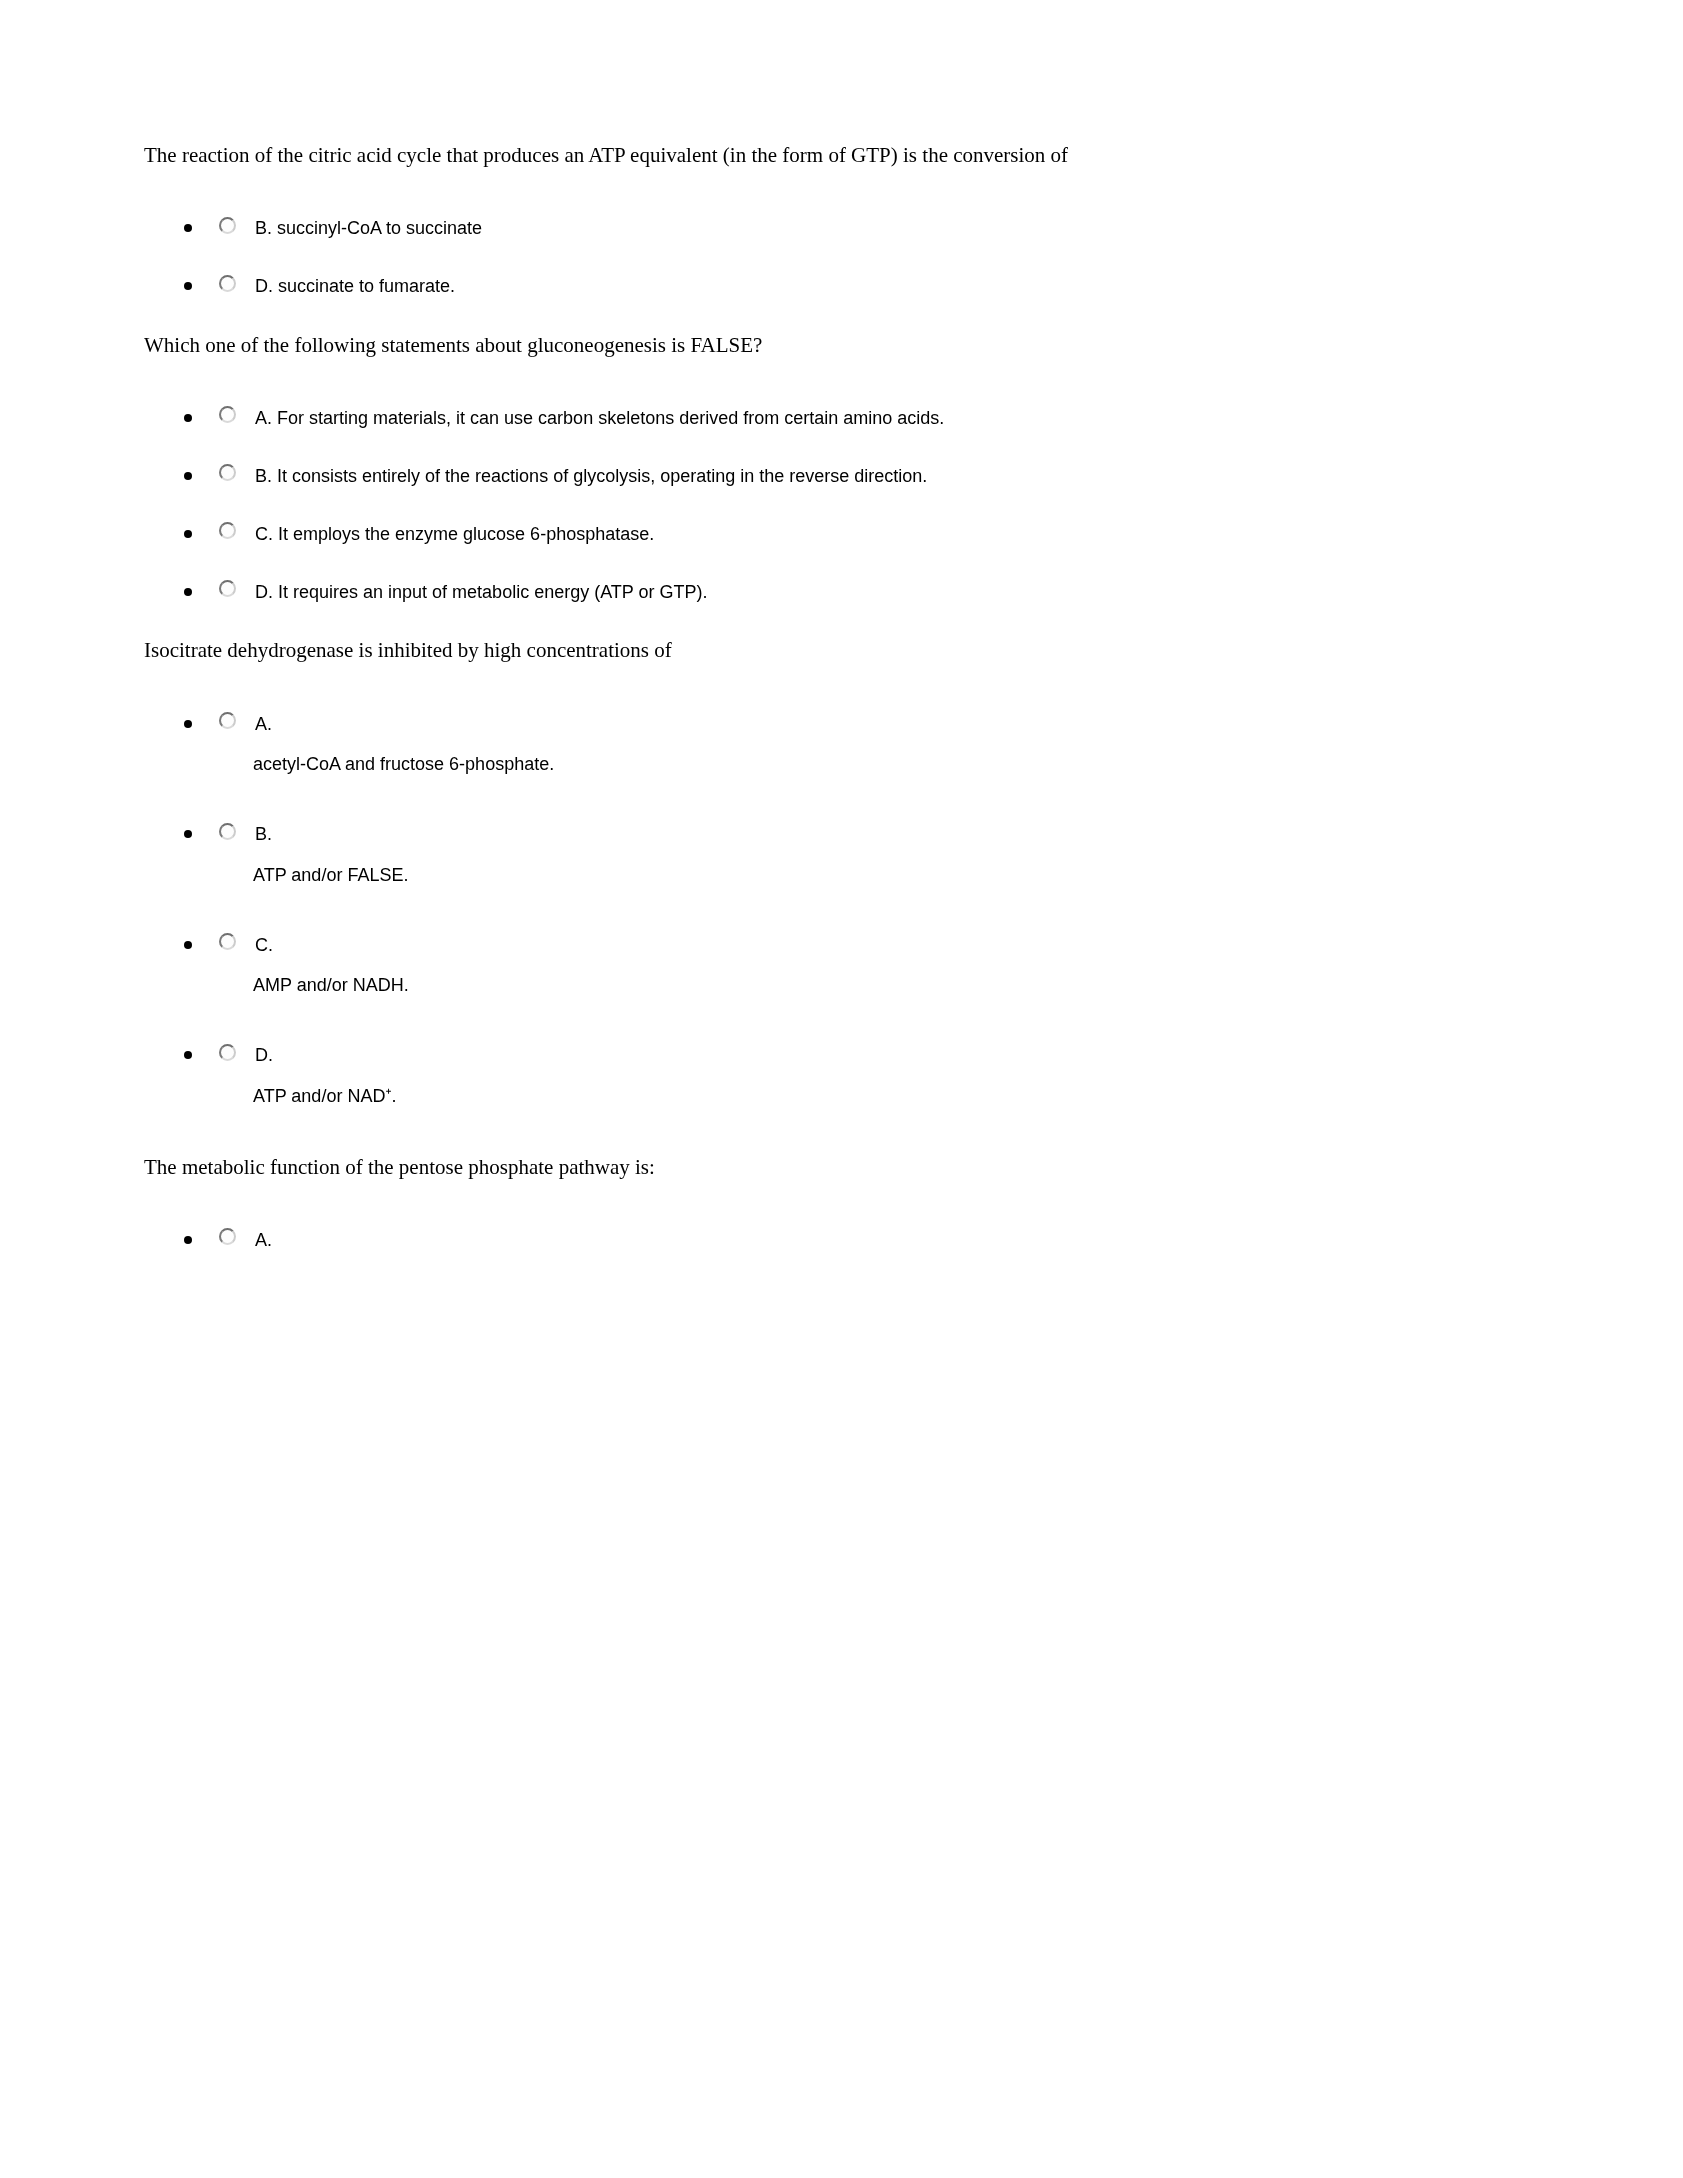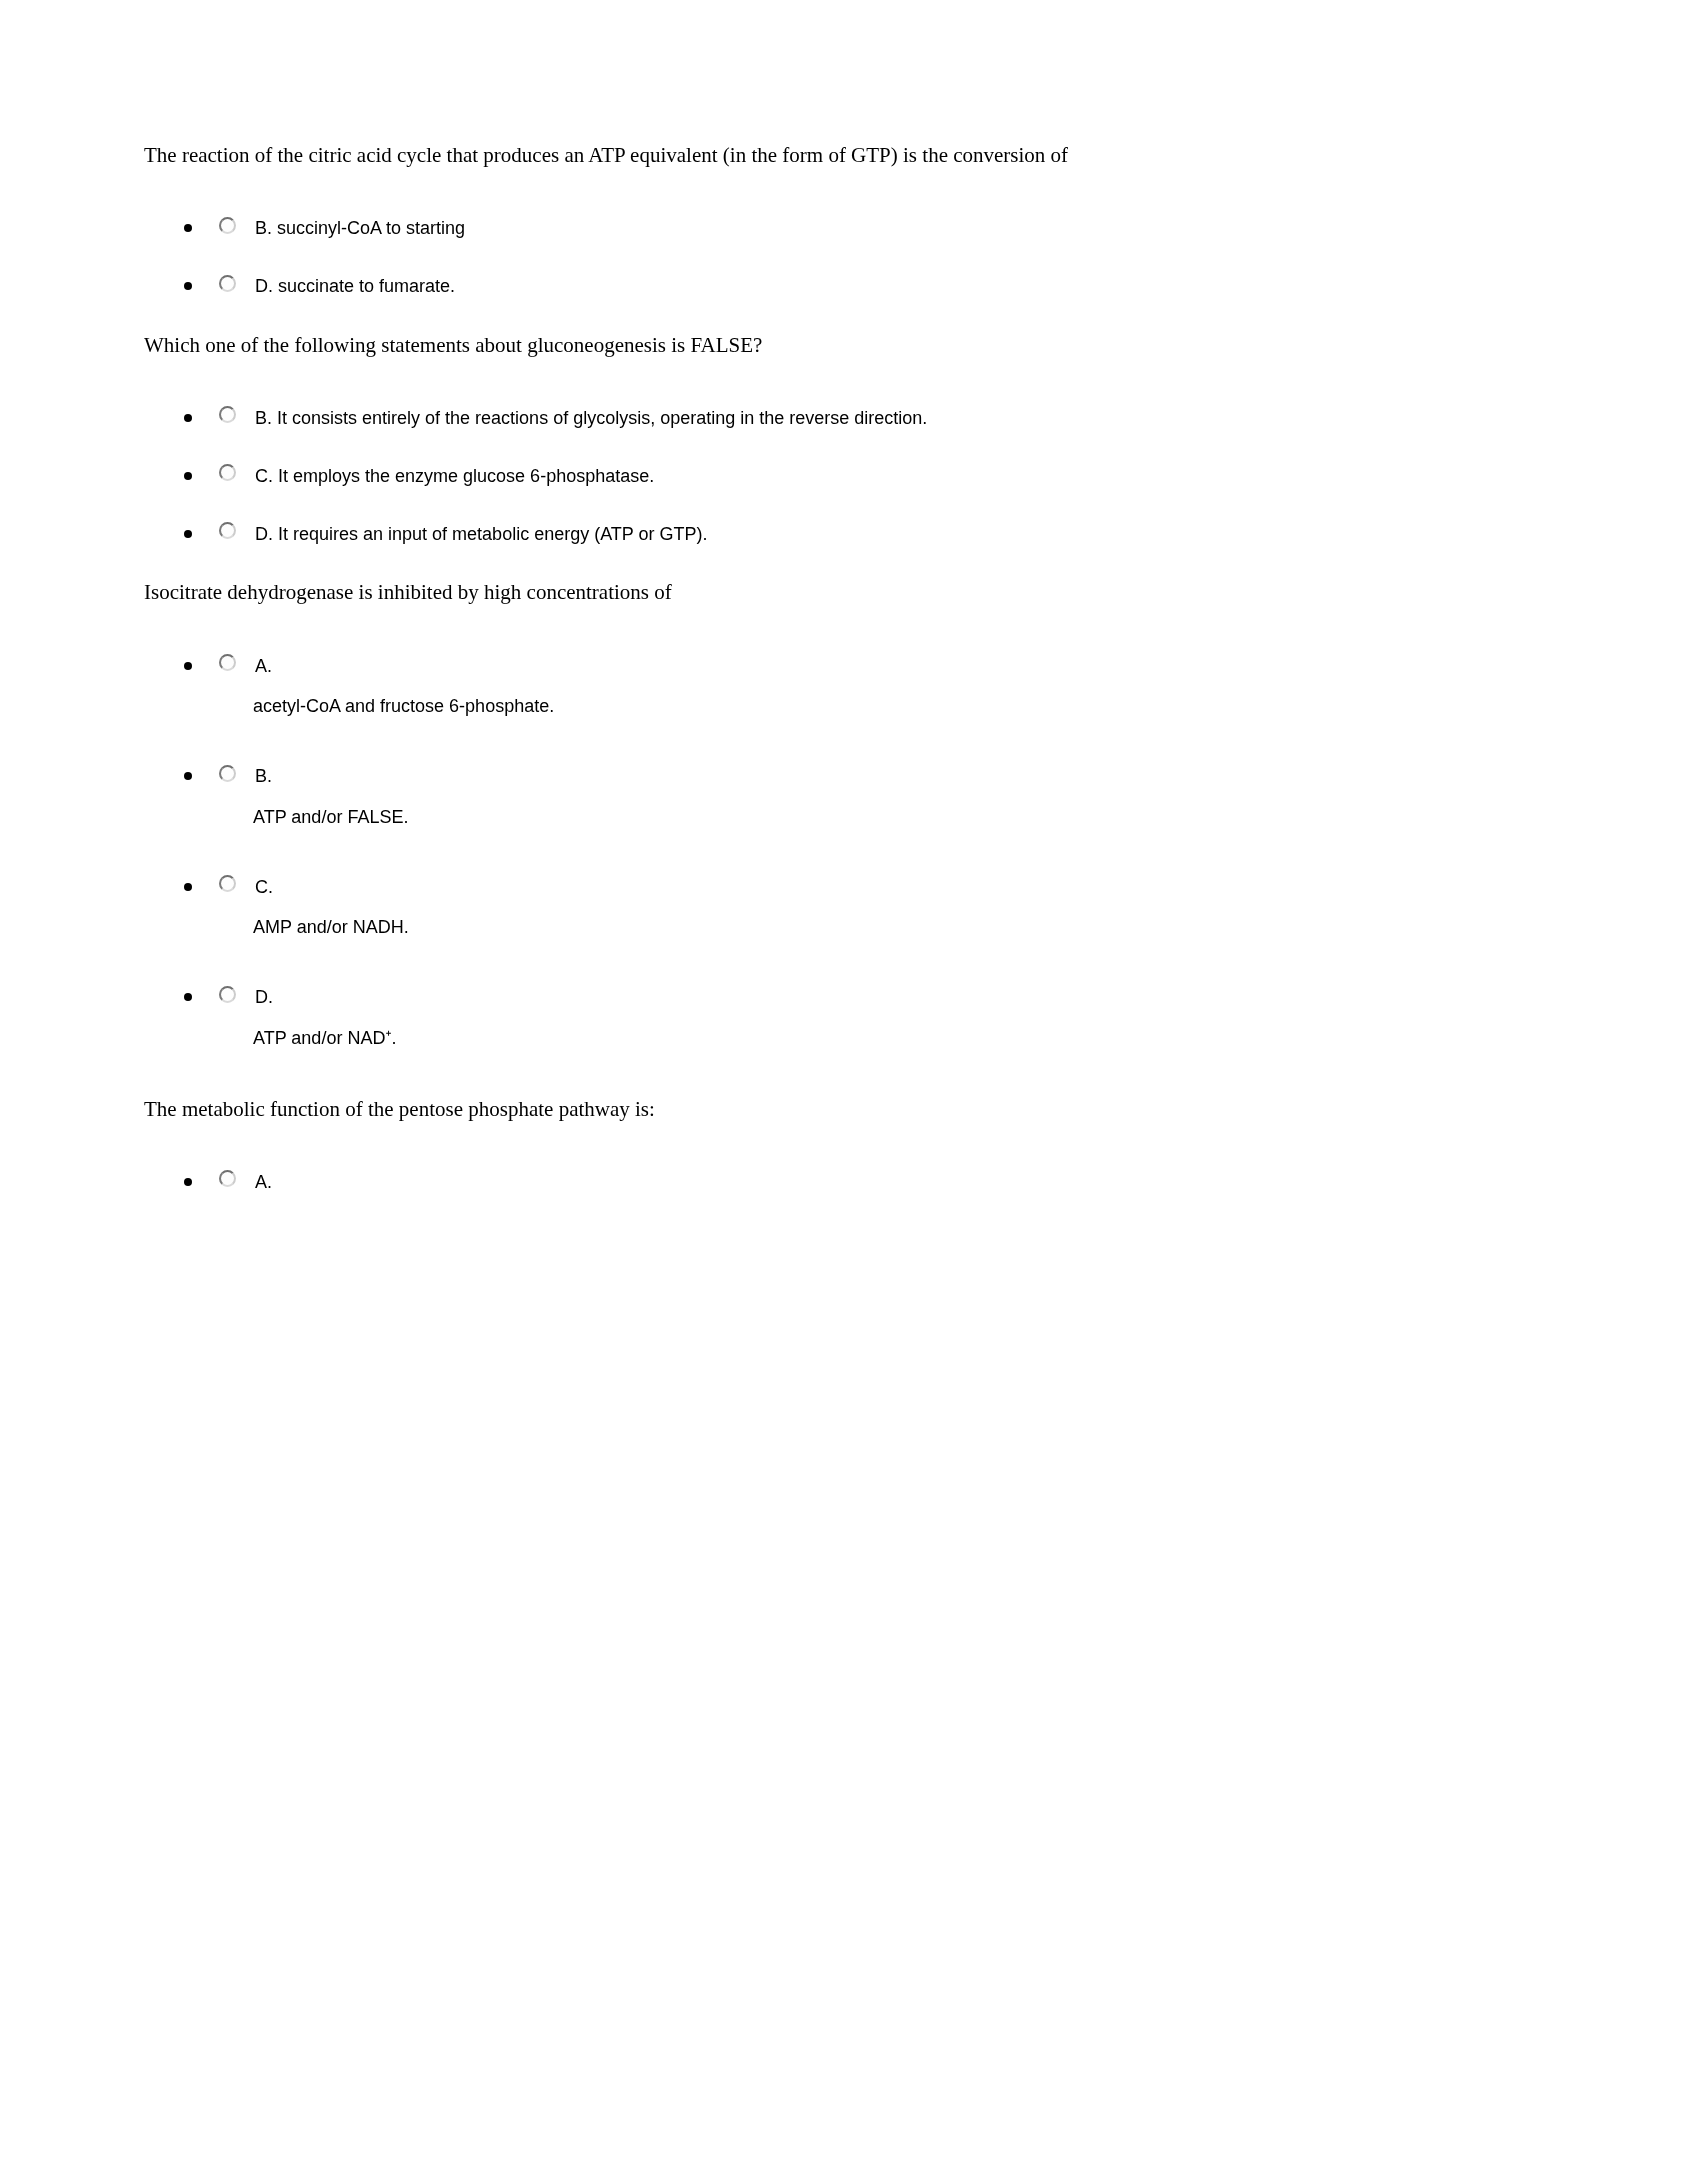--- a/index.html
+++ b/index.html
@@ -84,33 +84,38 @@
 <body>
 
 <main class="page">
 
   <section class="question-block">
     <p class="q-text">The reaction of the citric acid cycle that produces an ATP equivalent (in the form of GTP) is the conversion of</p>
     <ul class="options">
       <li class="option">
         <span class="bullet"></span>
         <span class="radio"></span>
-        <span class="opt-label">B. succinyl-CoA to starting</span>
+        <span class="opt-label">B. succinyl-CoA to succinate</span>
       </li>
       <li class="option">
         <span class="bullet"></span>
         <span class="radio"></span>
         <span class="opt-label">D. succinate to fumarate.</span>
       </li>
     </ul>
   </section>
 
   <section class="question-block">
     <p class="q-text">Which one of the following statements about gluconeogenesis is FALSE?</p>
     <ul class="options">
+      <li class="option">
+        <span class="bullet"></span>
+        <span class="radio"></span>
+        <span class="opt-label">A. For starting materials, it can use carbon skeletons derived from certain amino acids.</span>
+      </li>
       <li class="option">
         <span class="bullet"></span>
         <span class="radio"></span>
         <span class="opt-label">B. It consists entirely of the reactions of glycolysis, operating in the reverse direction.</span>
       </li>
       <li class="option">
         <span class="bullet"></span>
         <span class="radio"></span>
         <span class="opt-label">C. It employs the enzyme glucose 6-phosphatase.</span>
       </li>

